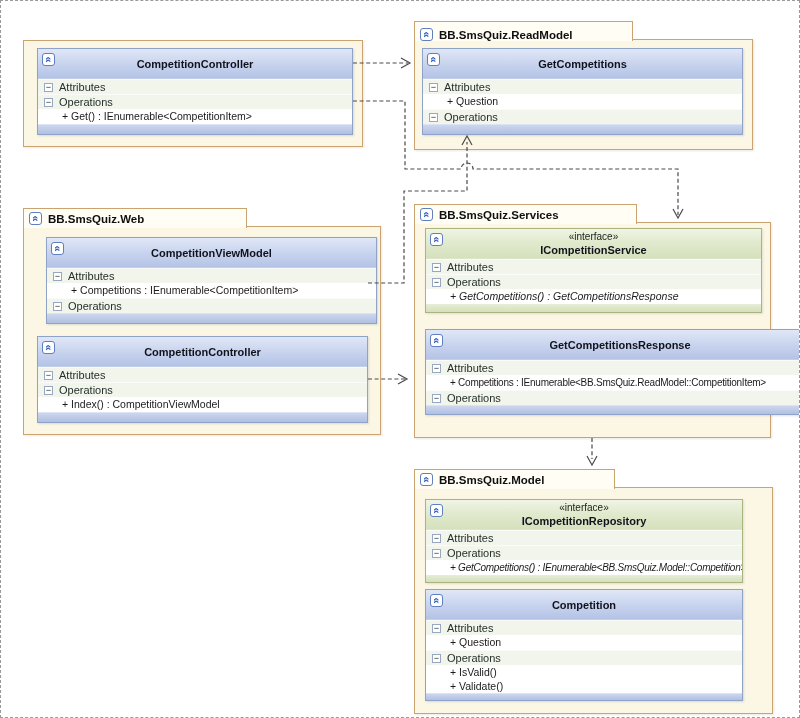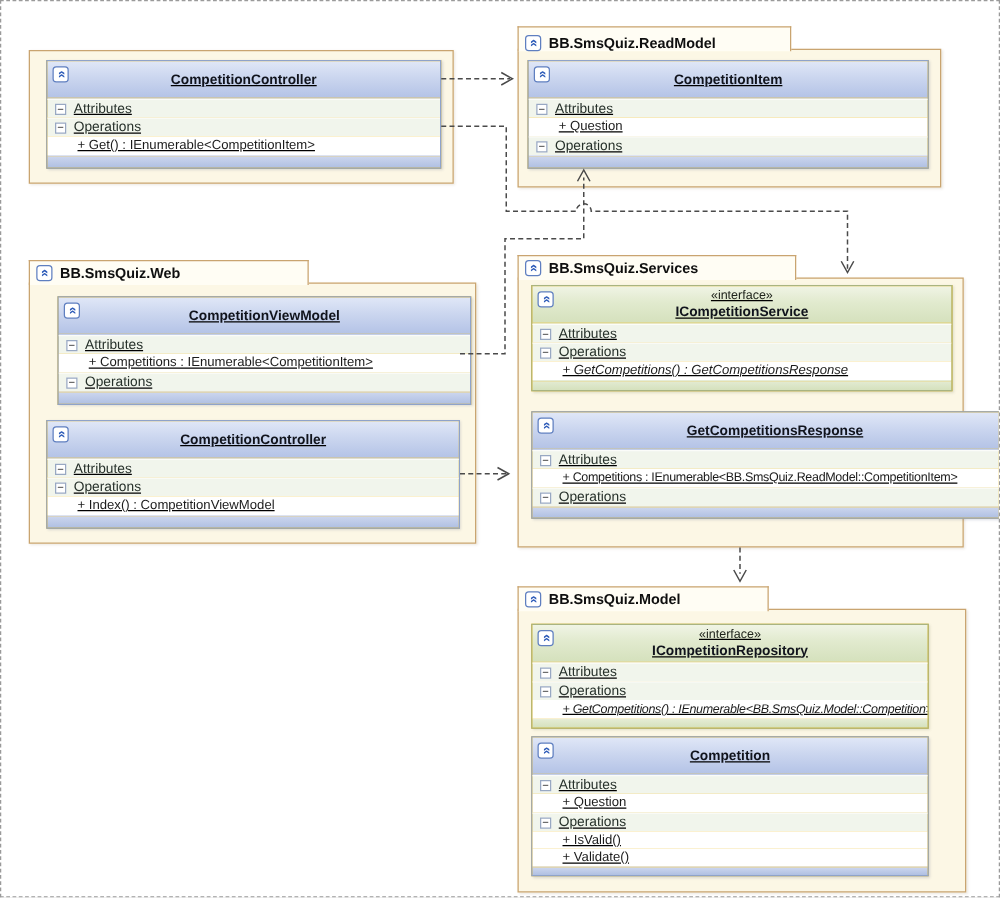--- a/index.html
+++ b/index.html
@@ -16,24 +16,23 @@
     display:flex; align-items:center; gap:6px; padding:0 8px 0 5px;
     font-size:11.5px; font-weight:bold; color:#0f0f0f; white-space:nowrap;
   }
   .pkg-body {
     position:absolute; z-index:1;
     background:#fcf7e5; border:1px solid #c9a470;
     box-shadow:1px 1px 2px rgba(120,100,60,.15);
   }
   
   .cls {
-    position:absolute; z-index:3; background:#eab308;
+    position:absolute; z-index:3; background:#6d28d9;
     border:1px solid #8fa3c9; font-size:11px;
     box-shadow:1px 1px 2px rgba(60,80,120,.18);
-    text-decoration:underline;
   }
   .cls.green { border-color:#a9b481; box-shadow:1px 1px 2px rgba(100,110,70,.18); }
   .cls-header {
     position:relative; height:30px;
     display:flex; flex-direction:column; justify-content:center;
     background:linear-gradient(180deg,#e0e7f7 0%,#cbd6ef 45%,#b4c3e6 100%);
     border-bottom:1px solid #c3cee8;
   }
   .green .cls-header {
     background:linear-gradient(180deg,#f0f4e5 0%,#e1eace 45%,#d5e1bd 100%);
@@ -108,21 +107,21 @@
 
   <div class="pkg-tab" style="left:413px;top:20px;width:219px;align-items:flex-end;">
     <span class="chevron"></span>
     <span>BB.SmsQuiz.ReadModel</span>
   </div>
   <div class="pkg-body" style="left:413px;top:38px;width:339px;height:111px;"></div>
 
   <div class="cls" style="left:421px;top:47px;width:321px;">
     <div class="cls-header">
       <span class="chevron"></span>
-      <div class="cls-name">CompetitionItem</div>
+      <div class="cls-name">GetCompetitions</div>
     </div>
     <div class="row sec">
       <span class="expander"></span>
       <span>Attributes</span>
     </div>
     <div class="row item">+ Question</div>
     <div class="row sec">
       <span class="expander"></span>
       <span>Operations</span>
     </div>

